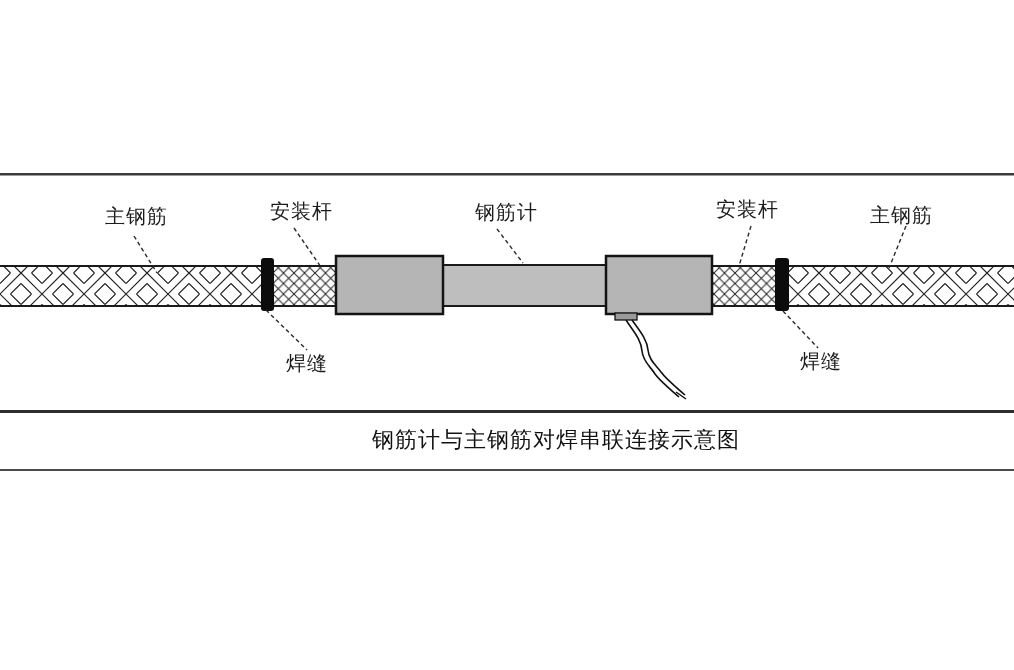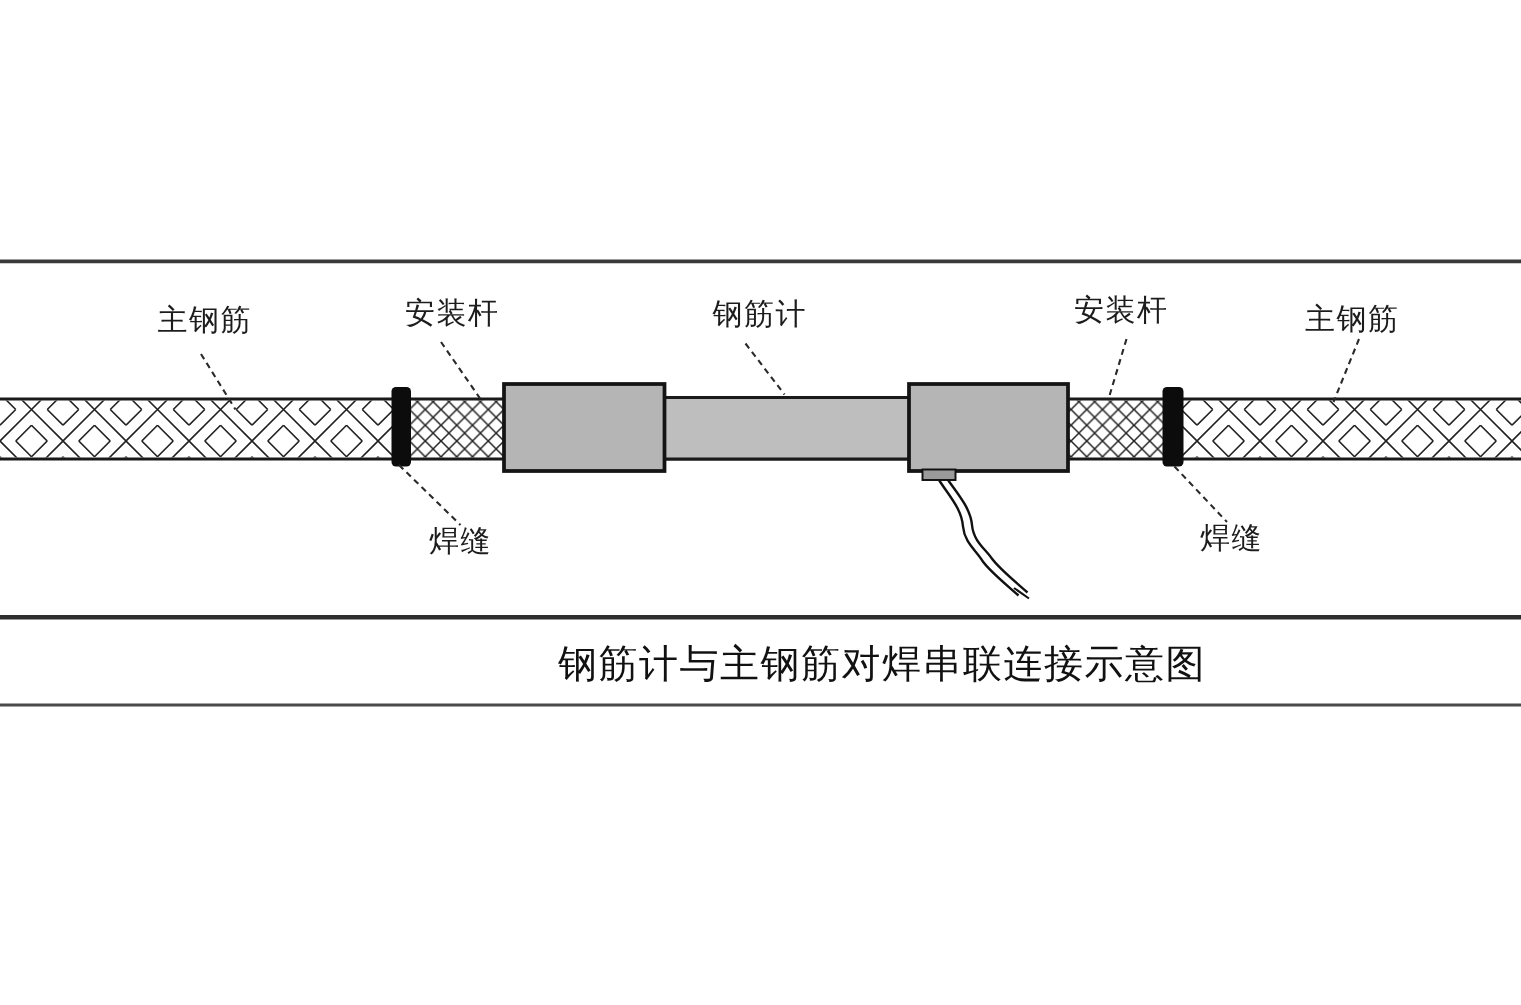--- a/index.html
+++ b/index.html
@@ -2,36 +2,36 @@
 <html><head>
 <meta charset="utf-8">
 <style>
   html, body { margin: 0; padding: 0; background: #ffffff; }
   .stage {
     position: relative;
     width: 1014px;
     height: 670px;
     background: #ffffff;
     overflow: hidden;
-    font-family: Liberation Mono, monospace;
+    font-family: Liberation Sans, sans-serif;
   }
   .stage svg { position: absolute; left: 0; top: 0; }
   .part-label {
     position: absolute;
     font-size: 20px;
     letter-spacing: 1px;
     color: #1c1c1c;
     white-space: nowrap;
     line-height: 1.1;
   }
   .caption {
     position: absolute;
     left: 372px;
     top: 425px;
-    font-size: 26px;
+    font-size: 22px;
     letter-spacing: 1px;
     color: #111111;
     white-space: nowrap;
   }
 </style>
 </head>
 <body>
 
 <div class="stage">
 

